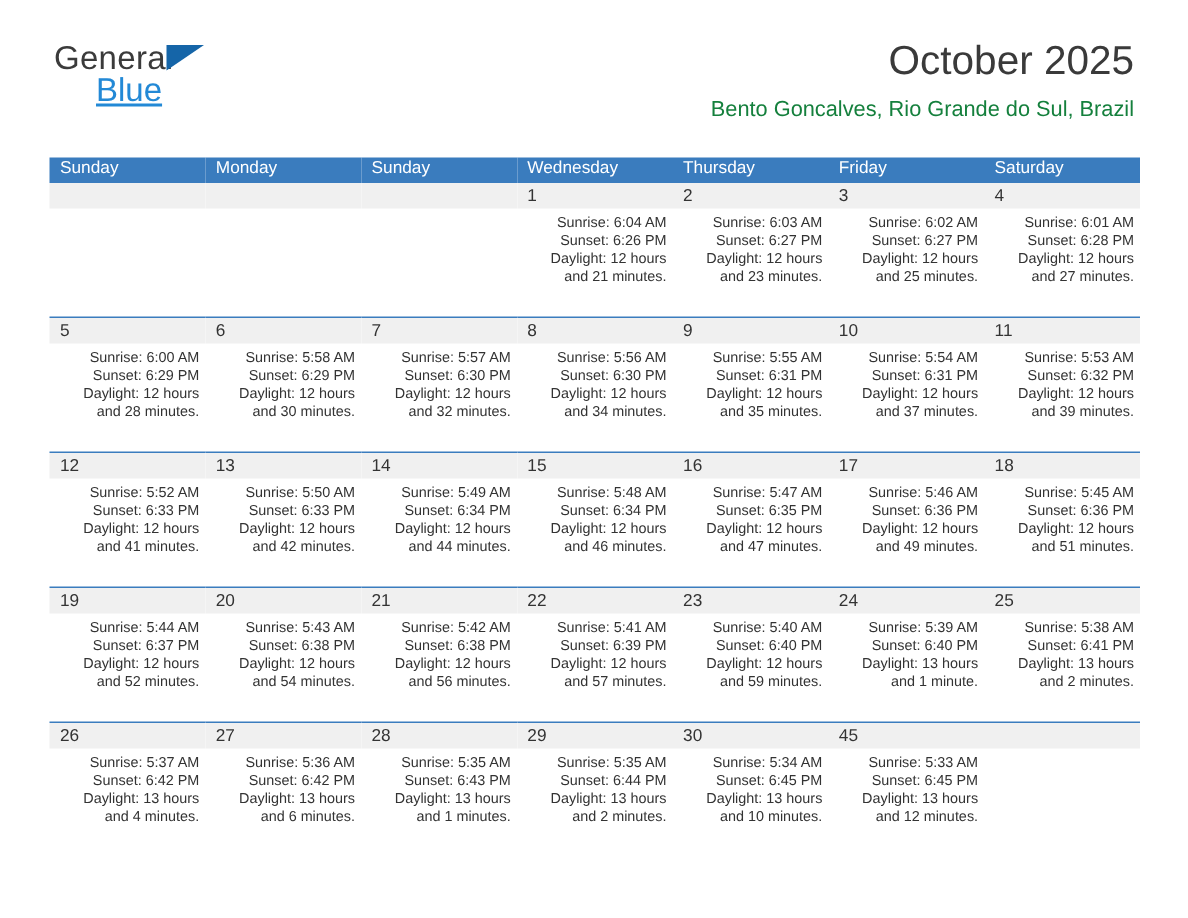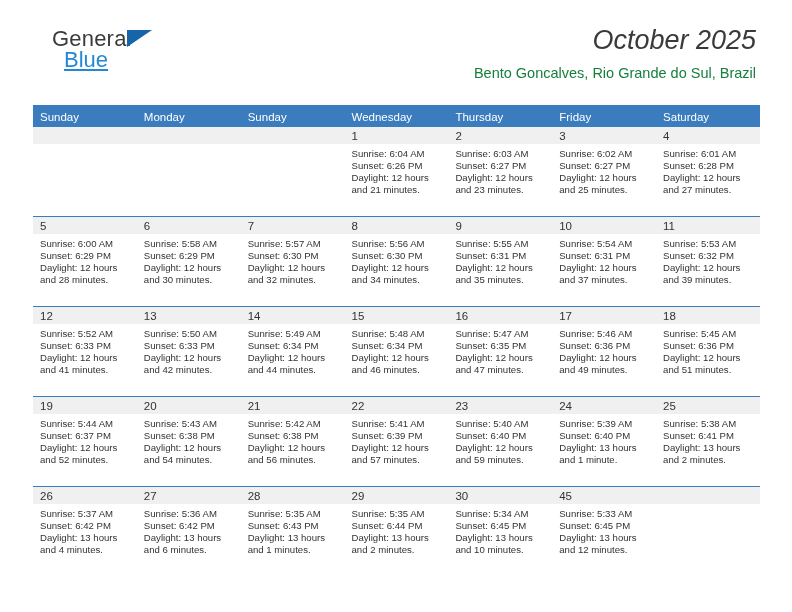--- a/index.html
+++ b/index.html
@@ -35,21 +35,20 @@
     width: 150px;
     height: 46px;
     line-height: 1;
   }
   .logo-row1 {
     position: relative;
     font-size: 22px;
     letter-spacing: 0.2px;
     color: #3b3b3b;
     height: 24px;
-    margin-left: 16px;
   }
   .logo-general {
     font-size: 22px;
     color: #3b3b3b;
   }
   .logo-tri {
     position: absolute;
     left: 75px;
     top: 2px;
     width: 0;
@@ -72,21 +71,20 @@
     right: 36px;
     top: 26px;
     text-align: right;
   }
   .month-title {
     font-size: 27px;
     color: #3a3a3a;
     font-weight: normal;
     line-height: 1.1;
     white-space: nowrap;
-    font-style: italic;
   }
   .location {
     margin-top: 9px;
     font-size: 14.5px;
     color: #15803d;
     white-space: nowrap;
   }
 
   
   .calendar {
@@ -96,21 +94,21 @@
     width: 727px;
     border-collapse: collapse;
     table-layout: fixed;
   }
   .calendar th {
     background: #3a7cbe;
     color: #ffffff;
     font-weight: normal;
     font-size: 11.5px;
     text-align: left;
-    padding: 6px 0 4px 7px;
+    padding: 0 0 4px 7px;
     height: 17px;
     box-sizing: border-box;
   }
   .calendar td {
     vertical-align: top;
     padding: 0;
     width: 103.85px;
     border-top: 1.3px solid #3a7cbe;
     background: #ffffff;
     height: 89px;
@@ -125,20 +123,21 @@
     color: #333333;
     padding: 3px 0 3px 7px;
     height: 17px;
     box-sizing: border-box;
   }
   .daynum.empty {
     color: transparent;
   }
   .details {
     padding: 4px 4px 0 7px;
+    text-align: right;
   }
   .details div {
     font-size: 9.6px;
     color: #333333;
     line-height: 12.1px;
     white-space: nowrap;
   }
 </style>
 </head>
 <body>

